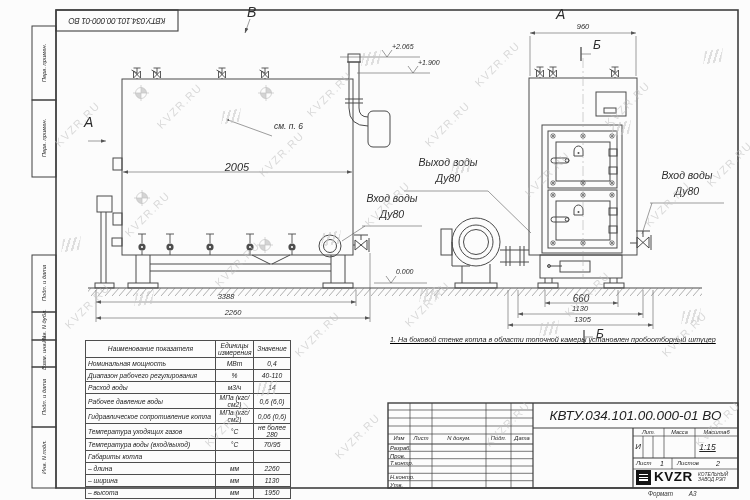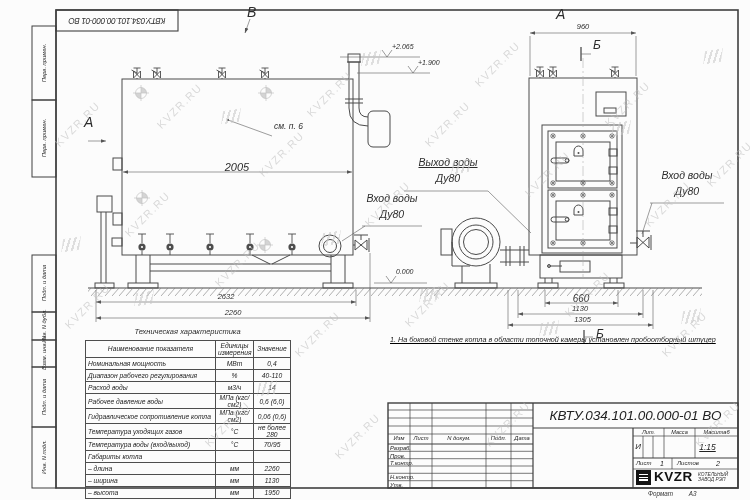--- a/index.html
+++ b/index.html
@@ -322,42 +322,42 @@
       <span>КВТУ.034.101.00.000-01 ВО</span>
     </div>
 
   <div class="t" style="left:84px;top:114px;font-size:14px;"><span>А</span></div>
   <div class="t" style="left:247px;top:4px;font-size:14px;"><span>В</span></div>
   <div class="t" style="left:274px;top:121px;font-size:8.5px;"><span>см. п. 6</span></div>
   <div class="t c" style="left:207px;top:161px;width:60px;font-size:11px;">
       <span>2005</span>
     </div>
   <div class="t c" style="left:196px;top:292px;width:60px;font-size:7.5px;">
-      <span>2632</span>
+      <span>3388</span>
     </div>
   <div class="t c" style="left:203px;top:308px;width:60px;font-size:7.5px;">
       <span>2260</span>
     </div>
   <div class="t" style="left:392px;top:43px;font-size:7px;"><span>+2.065</span></div>
   <div class="t" style="left:418px;top:59px;font-size:7px;"><span>+1.900</span></div>
   <div class="t" style="left:396px;top:268px;font-size:7px;"><span>0.000</span></div>
   <div class="t c" style="left:352px;top:192px;width:80px;font-size:10.5px;">
       <span>Вход воды</span>
     </div>
   <div class="t c" style="left:352px;top:208px;width:80px;font-size:10.5px;">
       <span>Ду80</span>
     </div>
 
   <div class="t" style="left:556px;top:6px;font-size:14px;"><span>А</span></div>
   <div class="t c" style="left:553px;top:22px;width:60px;font-size:7.5px;">
       <span>960</span>
     </div>
   <div class="t" style="left:593px;top:38px;font-size:12px;"><span>Б</span></div>
   <div class="t" style="left:596px;top:327px;font-size:12px;"><span>Б</span></div>
-  <div class="t c" style="left:406px;top:156px;width:84px;font-size:10.5px;text-decoration:underline;">
+  <div class="t c" style="left:406px;top:156px;width:84px;font-size:10.5px;">
       <span>Выход воды</span>
     </div>
   <div class="t c" style="left:406px;top:172px;width:84px;font-size:10.5px;">
       <span>Ду80</span>
     </div>
   <div class="t c" style="left:647px;top:169px;width:80px;font-size:10.5px;">
       <span>Вход воды</span>
     </div>
   <div class="t c" style="left:647px;top:185px;width:80px;font-size:10.5px;">
       <span>Ду80</span>
@@ -365,23 +365,20 @@
   <div class="t c" style="left:551px;top:293px;width:60px;font-size:10px;">
       <span>660</span>
     </div>
   <div class="t c" style="left:550px;top:304px;width:60px;font-size:7.5px;">
       <span>1130</span>
     </div>
   <div class="t c" style="left:550px;top:315px;width:65px;font-size:7.5px;">
       <span>1305</span>
     </div>
 
-  <div class="t c spec-title">
-      <span>Техническая характеристика</span>
-    </div>
   <table class="spec">
     <colgroup>
         <col style="width:130px">
         <col style="width:38px">
         <col style="width:37px">
       </colgroup>
     <tbody>
         <tr>
       <th>Наименование показателя</th>
       <th>Единицы измерения</th>

